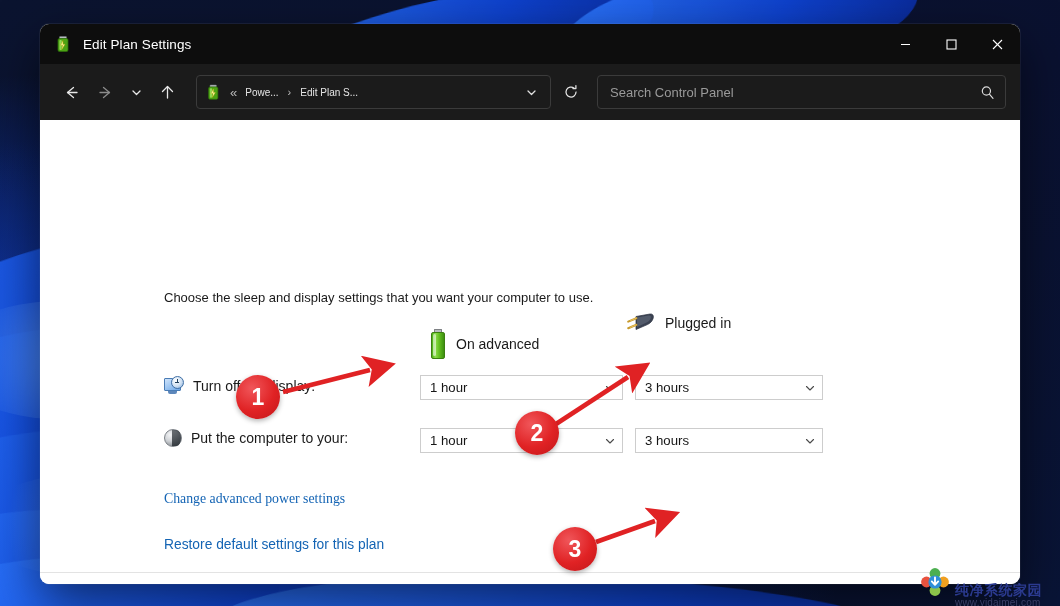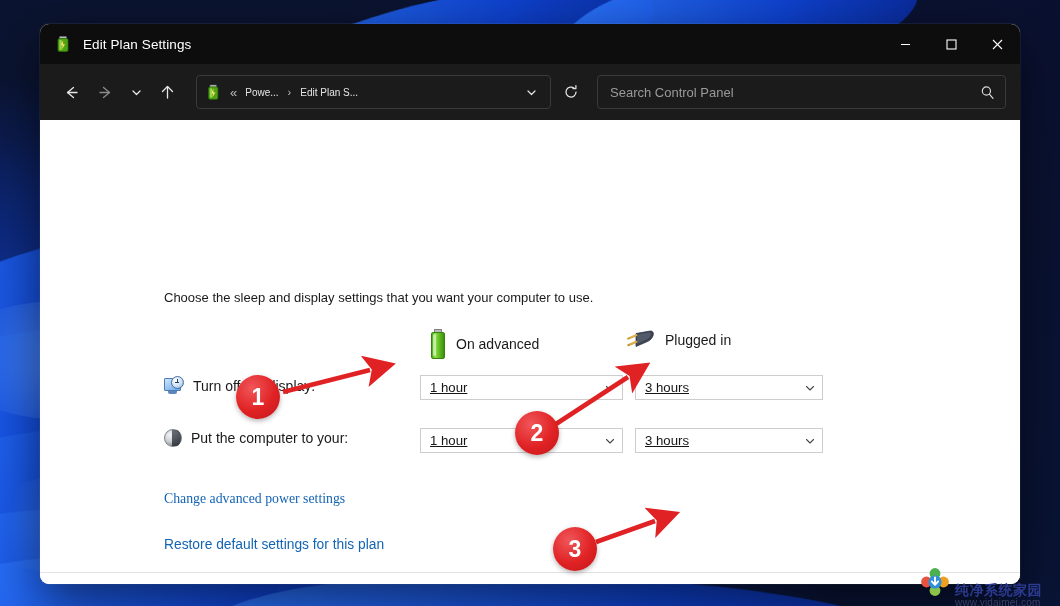--- a/index.html
+++ b/index.html
@@ -123,21 +123,21 @@
   .page-sub {
     color: #1a1a1a; font-size: 13px; position: absolute; left: 124px; top: 170px;
     white-space: nowrap;
   }
 
   .col-head {
     position: absolute; display: flex; align-items: center; gap: 10px;
     font-size: 14px; color: #1a1a1a; white-space: nowrap;
   }
   .col-battery { left: 390px; top: 209px; }
-  .col-plugged { left: 585px; top: 209px; }
+  .col-plugged { left: 585px; top: 192px; }
 
   
   .ico-battery { width: 16px; height: 30px; position: relative; flex: none; }
   .ico-battery .body {
     position: absolute; left: 1px; top: 3px; width: 14px; height: 27px; border-radius: 2px;
     background: linear-gradient(90deg,#4caf17 0%,#8ede4c 28%,#63bf1f 60%,#3d8f10 100%);
     border: 1px solid #3b7f10;
   }
   .ico-battery .cap {
     position: absolute; left: 4px; top: 0px; width: 8px; height: 4px; border-radius: 1px 1px 0 0;
@@ -192,21 +192,21 @@
     position: absolute; right: 1px; top: 1px; width: 9px; height: 16px;
     border-radius: 0 50% 50% 0 / 0 50% 50% 0;
     background: linear-gradient(180deg, rgba(60,66,72,.72), rgba(40,46,52,.85));
   }
 
   .combo {
     position: absolute; height: 25px; background: #ffffff;
     border: 1px solid #cdcdcd; display: flex; align-items: center;
     padding: 0 6px 0 9px; font-size: 13.2px; color: #161616;
   }
-  .combo .val { flex: 1; white-space: nowrap; text-decoration: underline; }
+  .combo .val { flex: 1; white-space: nowrap; }
   .combo .chev { color: #4a4a4a; display: flex; align-items: center; }
   .cb-dis-bat { left: 380px; top: 255px; width: 203px; }
   .cb-dis-plg { left: 595px; top: 255px; width: 188px; }
   .cb-slp-bat { left: 380px; top: 308px; width: 203px; }
   .cb-slp-plg { left: 595px; top: 308px; width: 188px; }
 
   .link {
     position: absolute; color: #1464b4; font-size: 13.8px; white-space: nowrap;
     text-decoration: none;
   }

